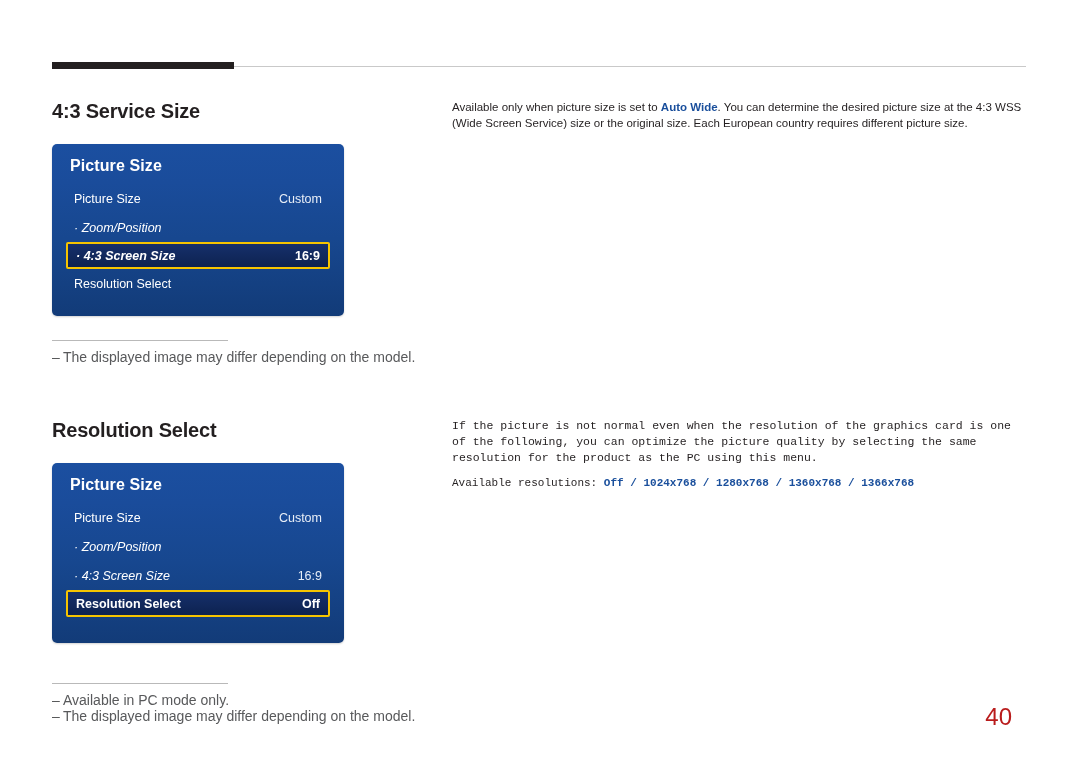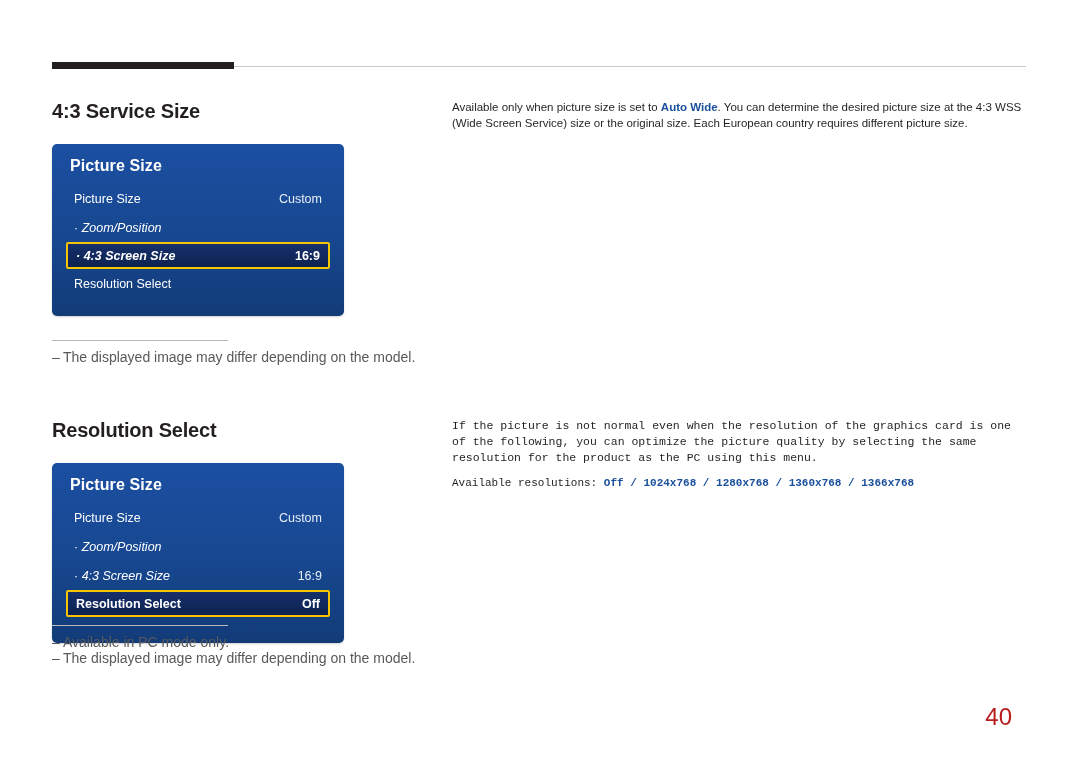--- a/index.html
+++ b/index.html
@@ -112,21 +112,21 @@
     font-weight: bold;
   }
   .osd-row.selected .val { color: #ffffff; font-weight: bold; }
 
   
   .note-block {
     position: absolute;
     left: 52px;
   }
   #notes-1 { top: 340px; }
-  #notes-2 { top: 625px; }
+  #notes-2 { top: 683px; }
   .note-rule {
     width: 176px;
     height: 1px;
     background: #b9b9b9;
     margin-bottom: 8px;
   }
   .note-line {
     font-size: 14px;
     color: #58595b;
     line-height: 16px;

